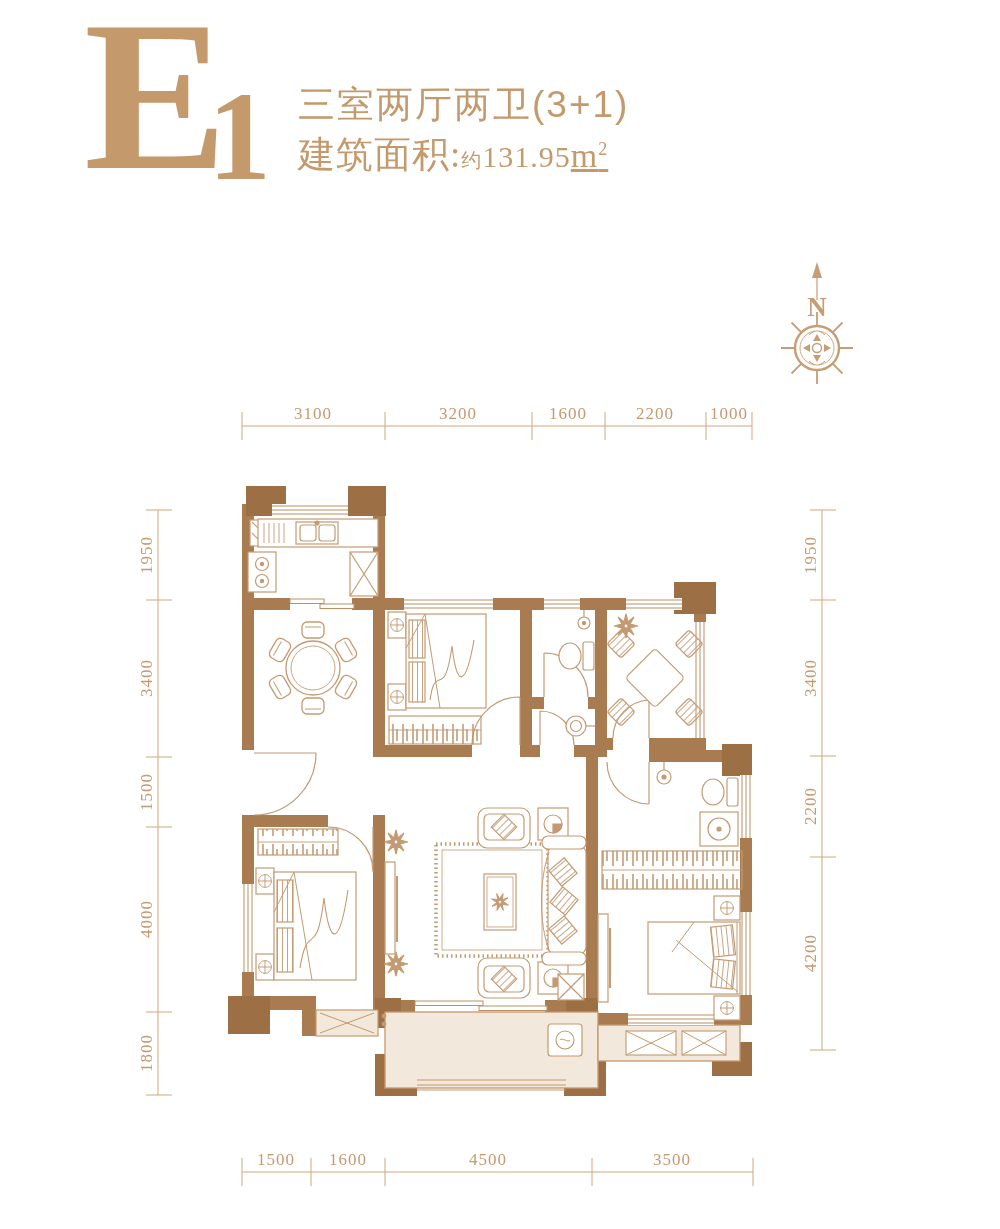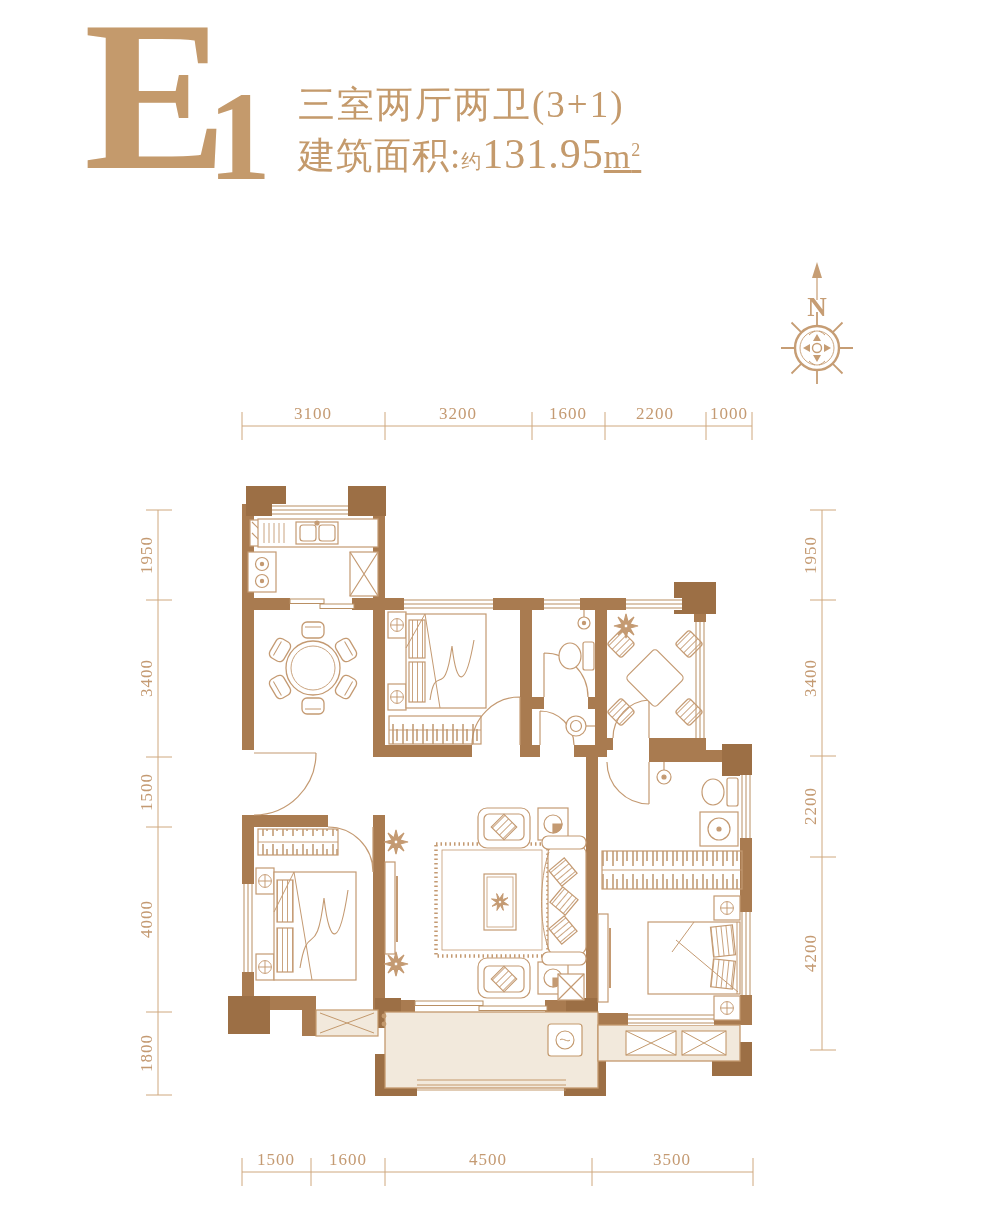--- a/index.html
+++ b/index.html
@@ -1,24 +1,24 @@
 <!DOCTYPE html>
 <html><head>
 <meta charset="utf-8">
 <style>
   html,body{margin:0;padding:0;background:#ffffff;}
   .canvas{position:relative;width:1000px;height:1229px;background:#ffffff;overflow:hidden;
           font-family:"Liberation Sans",sans-serif;}
   .hdr{position:absolute;color:#c49a6c;}
   .e-main{left:84px;top:-12px;font-family:"Liberation Serif",serif;font-size:215px;line-height:1;font-weight:600;}
   .e-sub{left:208px;top:74px;font-family:"Liberation Serif",serif;font-size:126px;line-height:1;font-weight:600;}
-  .t-line1{left:298px;top:80px;font-size:37px;letter-spacing:2px;font-family:Liberation Serif, serif;}
+  .t-line1{left:298px;top:80px;font-size:37px;letter-spacing:2px;font-family:Liberation Sans, sans-serif;}
   .t-line2{left:298px;top:130px;font-size:37px;letter-spacing:1px;font-family:"Liberation Serif",serif;white-space:nowrap;}
   .t-line2 .approx{font-size:20px;}
-  .t-line2 .val{font-size:42px;font-family:"Liberation Serif",serif;}
+  .t-line2 .val{font-size:30px;font-family:"Liberation Serif",serif;}
   .t-line2 .unit{font-size:34px;text-decoration:underline;}
   .t-line2 sup{font-size:18px;}
   svg text{font-family:"Liberation Serif",serif;}
   .dimtxt{fill:#c49a72;font-size:17px;letter-spacing:1px;}
 </style>
 </head>
 <body>
 
 <div class="canvas">
 

